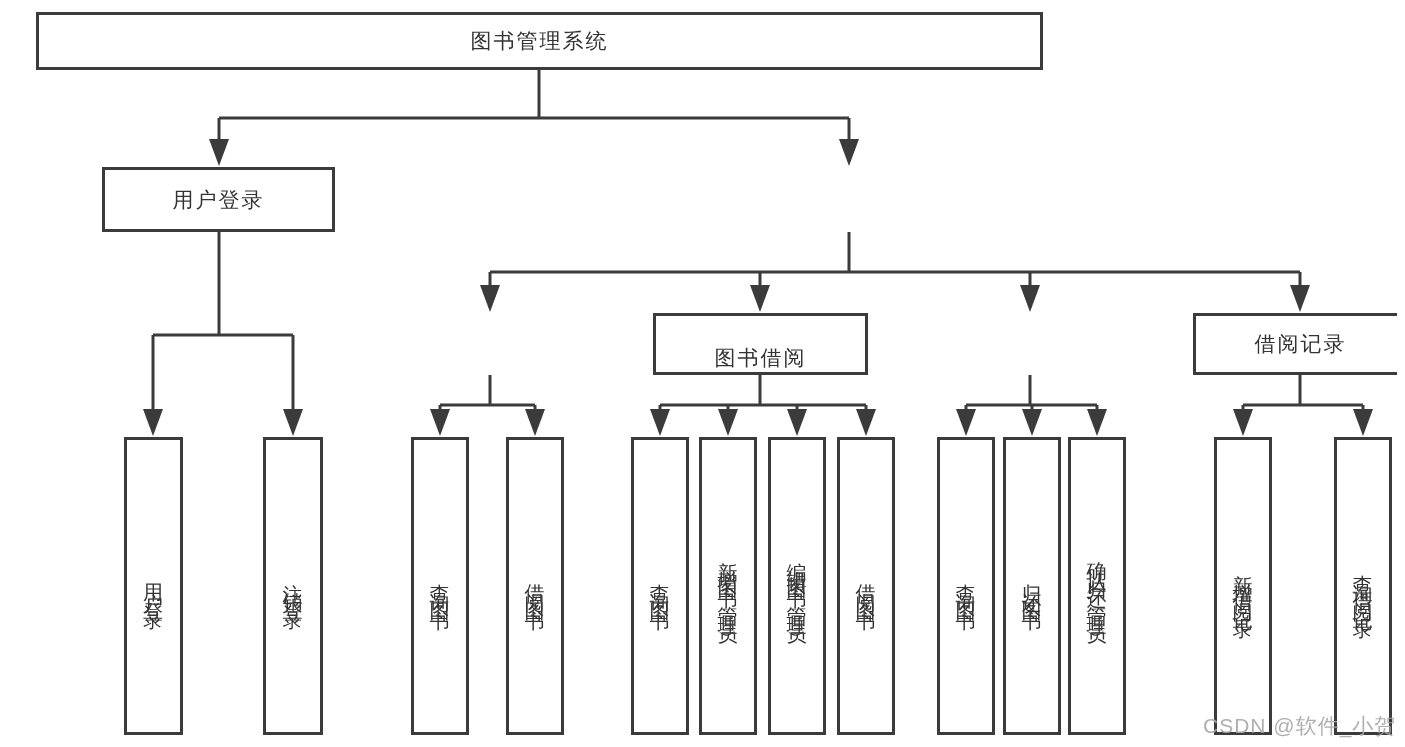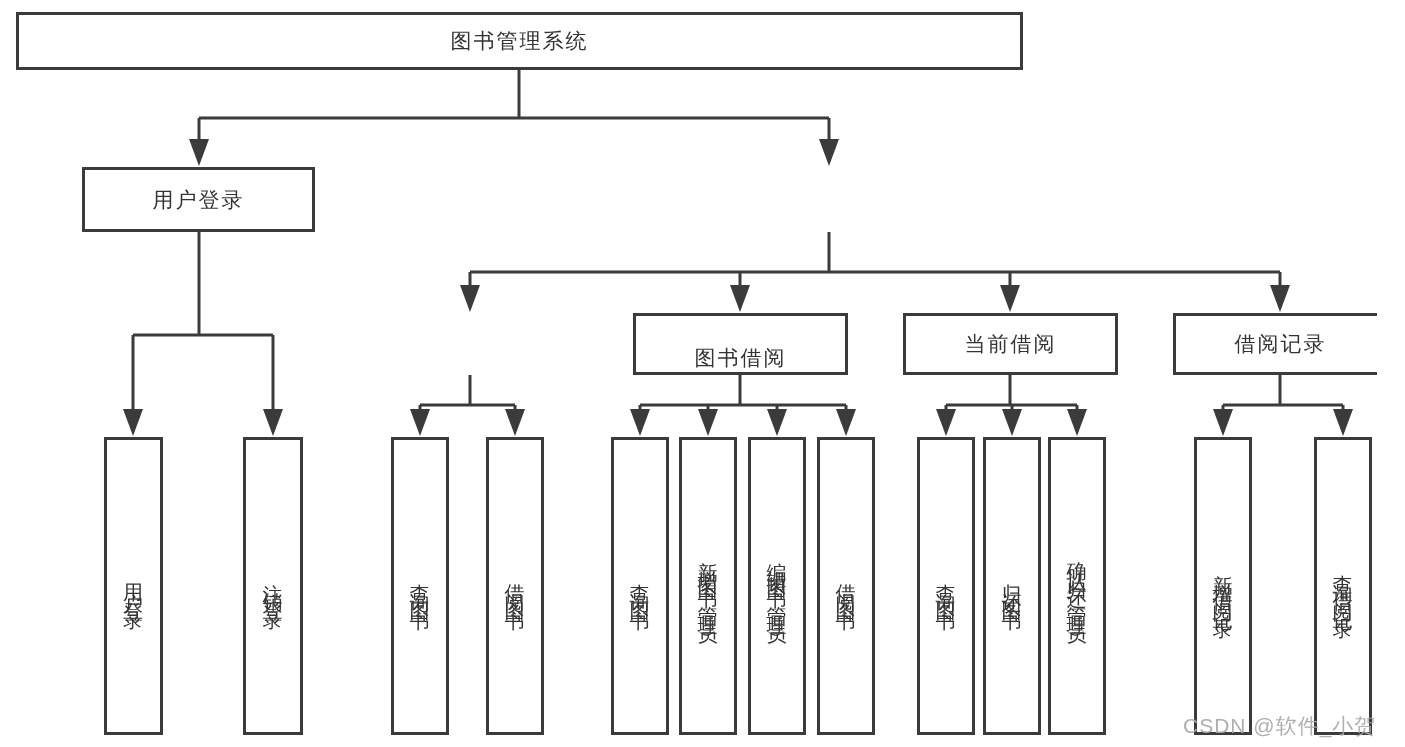--- a/index.html
+++ b/index.html
@@ -2,20 +2,21 @@
 <html><head>
 <meta charset="utf-8">
 <style>
   html,body{margin:0;padding:0;background:#ffffff;}
   #stage{
     position:relative;
     width:1377px;height:747px;
     background:#ffffff;
     font-family:"Liberation Sans","DejaVu Sans",sans-serif;
     overflow:hidden;
+    margin-left:20px;
   }
   .node{
     position:absolute;
     box-sizing:border-box;
     border:3px solid #3b3b3b;
     background:#ffffff;
     display:flex;
     align-items:center;
     justify-content:center;
     color:#333333;
@@ -111,23 +112,20 @@
     <span>图书管理系统</span>
   </div>
 
   <div class="node hbox" style="left:82px;top:167px;width:233px;height:65px;">
     <span>用户登录</span>
   </div>
 
   <div class="node hbox" style="left:633px;top:313px;width:215px;height:62px;align-items:flex-end;">
     <span>图书借阅</span>
   </div>
-  <div class="node hbox" style="left:903px;top:313px;width:215px;height:62px;">
-    <span>当前借阅</span>
-  </div>
   <div class="node hbox" style="left:1173px;top:313px;width:215px;height:62px;">
     <span>借阅记录</span>
   </div>
 
   <div class="node vbox" style="left:104px;top:437px;width:59px;height:298px;">
     <span>用户登录</span>
   </div>
   <div class="node vbox" style="left:243px;top:437px;width:60px;height:298px;">
     <span>注销登录</span>
   </div>

